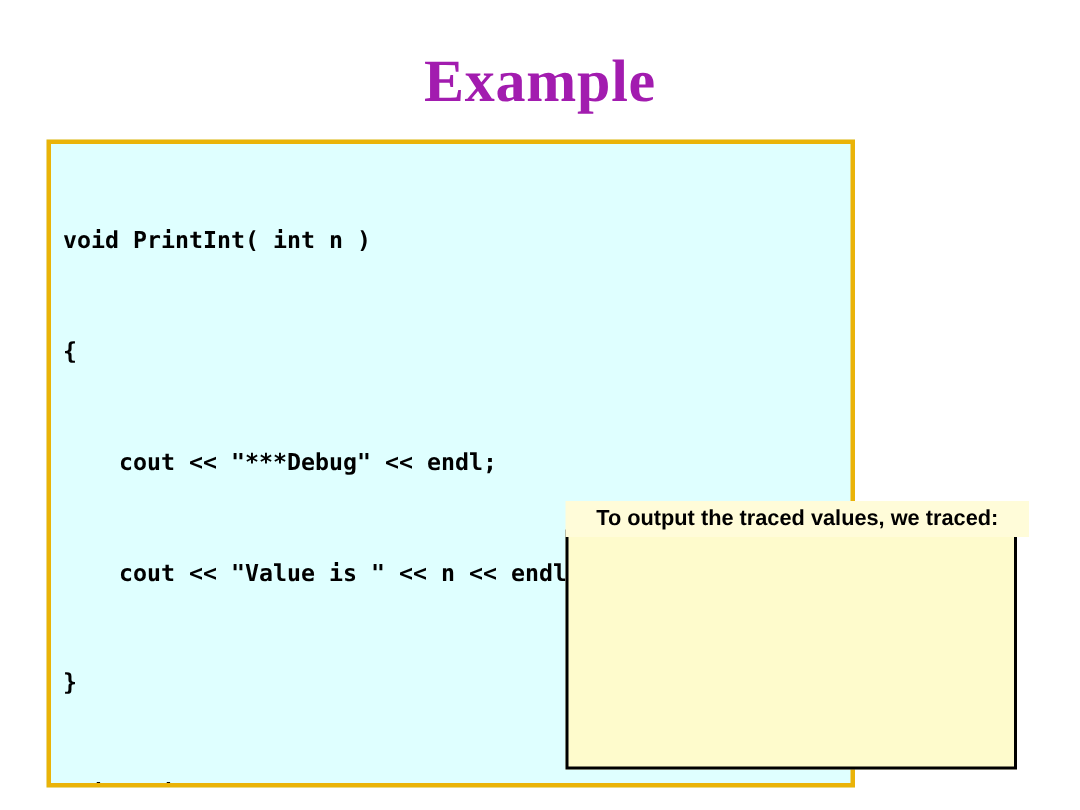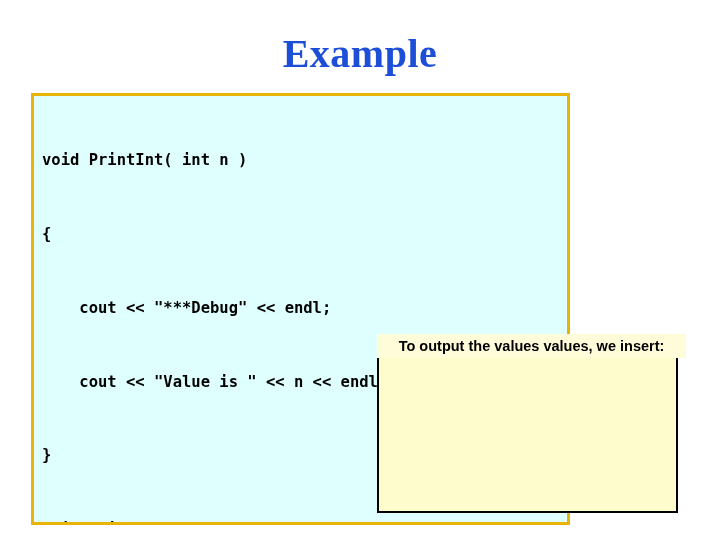--- a/index.html
+++ b/index.html
@@ -28,21 +28,21 @@
   #slide-title {
     position: absolute;
     left: 0;
     top: 31px;
     width: 720px;
     text-align: center;
     font-family: "Liberation Serif", "DejaVu Serif", serif;
     font-weight: bold;
     font-size: 40px;
     line-height: 46px;
-    color: #1d4ed8;
+    color: #a21caf;
     letter-spacing: 0.5px;
     white-space: nowrap;
   }
 
   
   #code-block {
     position: absolute;
     left: 31px;
     top: 93px;
     width: 539px;
@@ -143,21 +143,21 @@
       
       
       
       
       
     </div>
   </div>
 
   <div id="callout">
     <div id="callout-body"></div>
-    <div id="callout-label">To output the values values, we insert:</div>
+    <div id="callout-label">To output the traced values, we traced:</div>
     <div id="callout-lines">
       <div class="callout-line"><span class="fn-int">PrintInt</span><span class="arg">(sum);</span></div>
       
       
     </div>
   </div>
 
 </div>
 
 </body></html>

